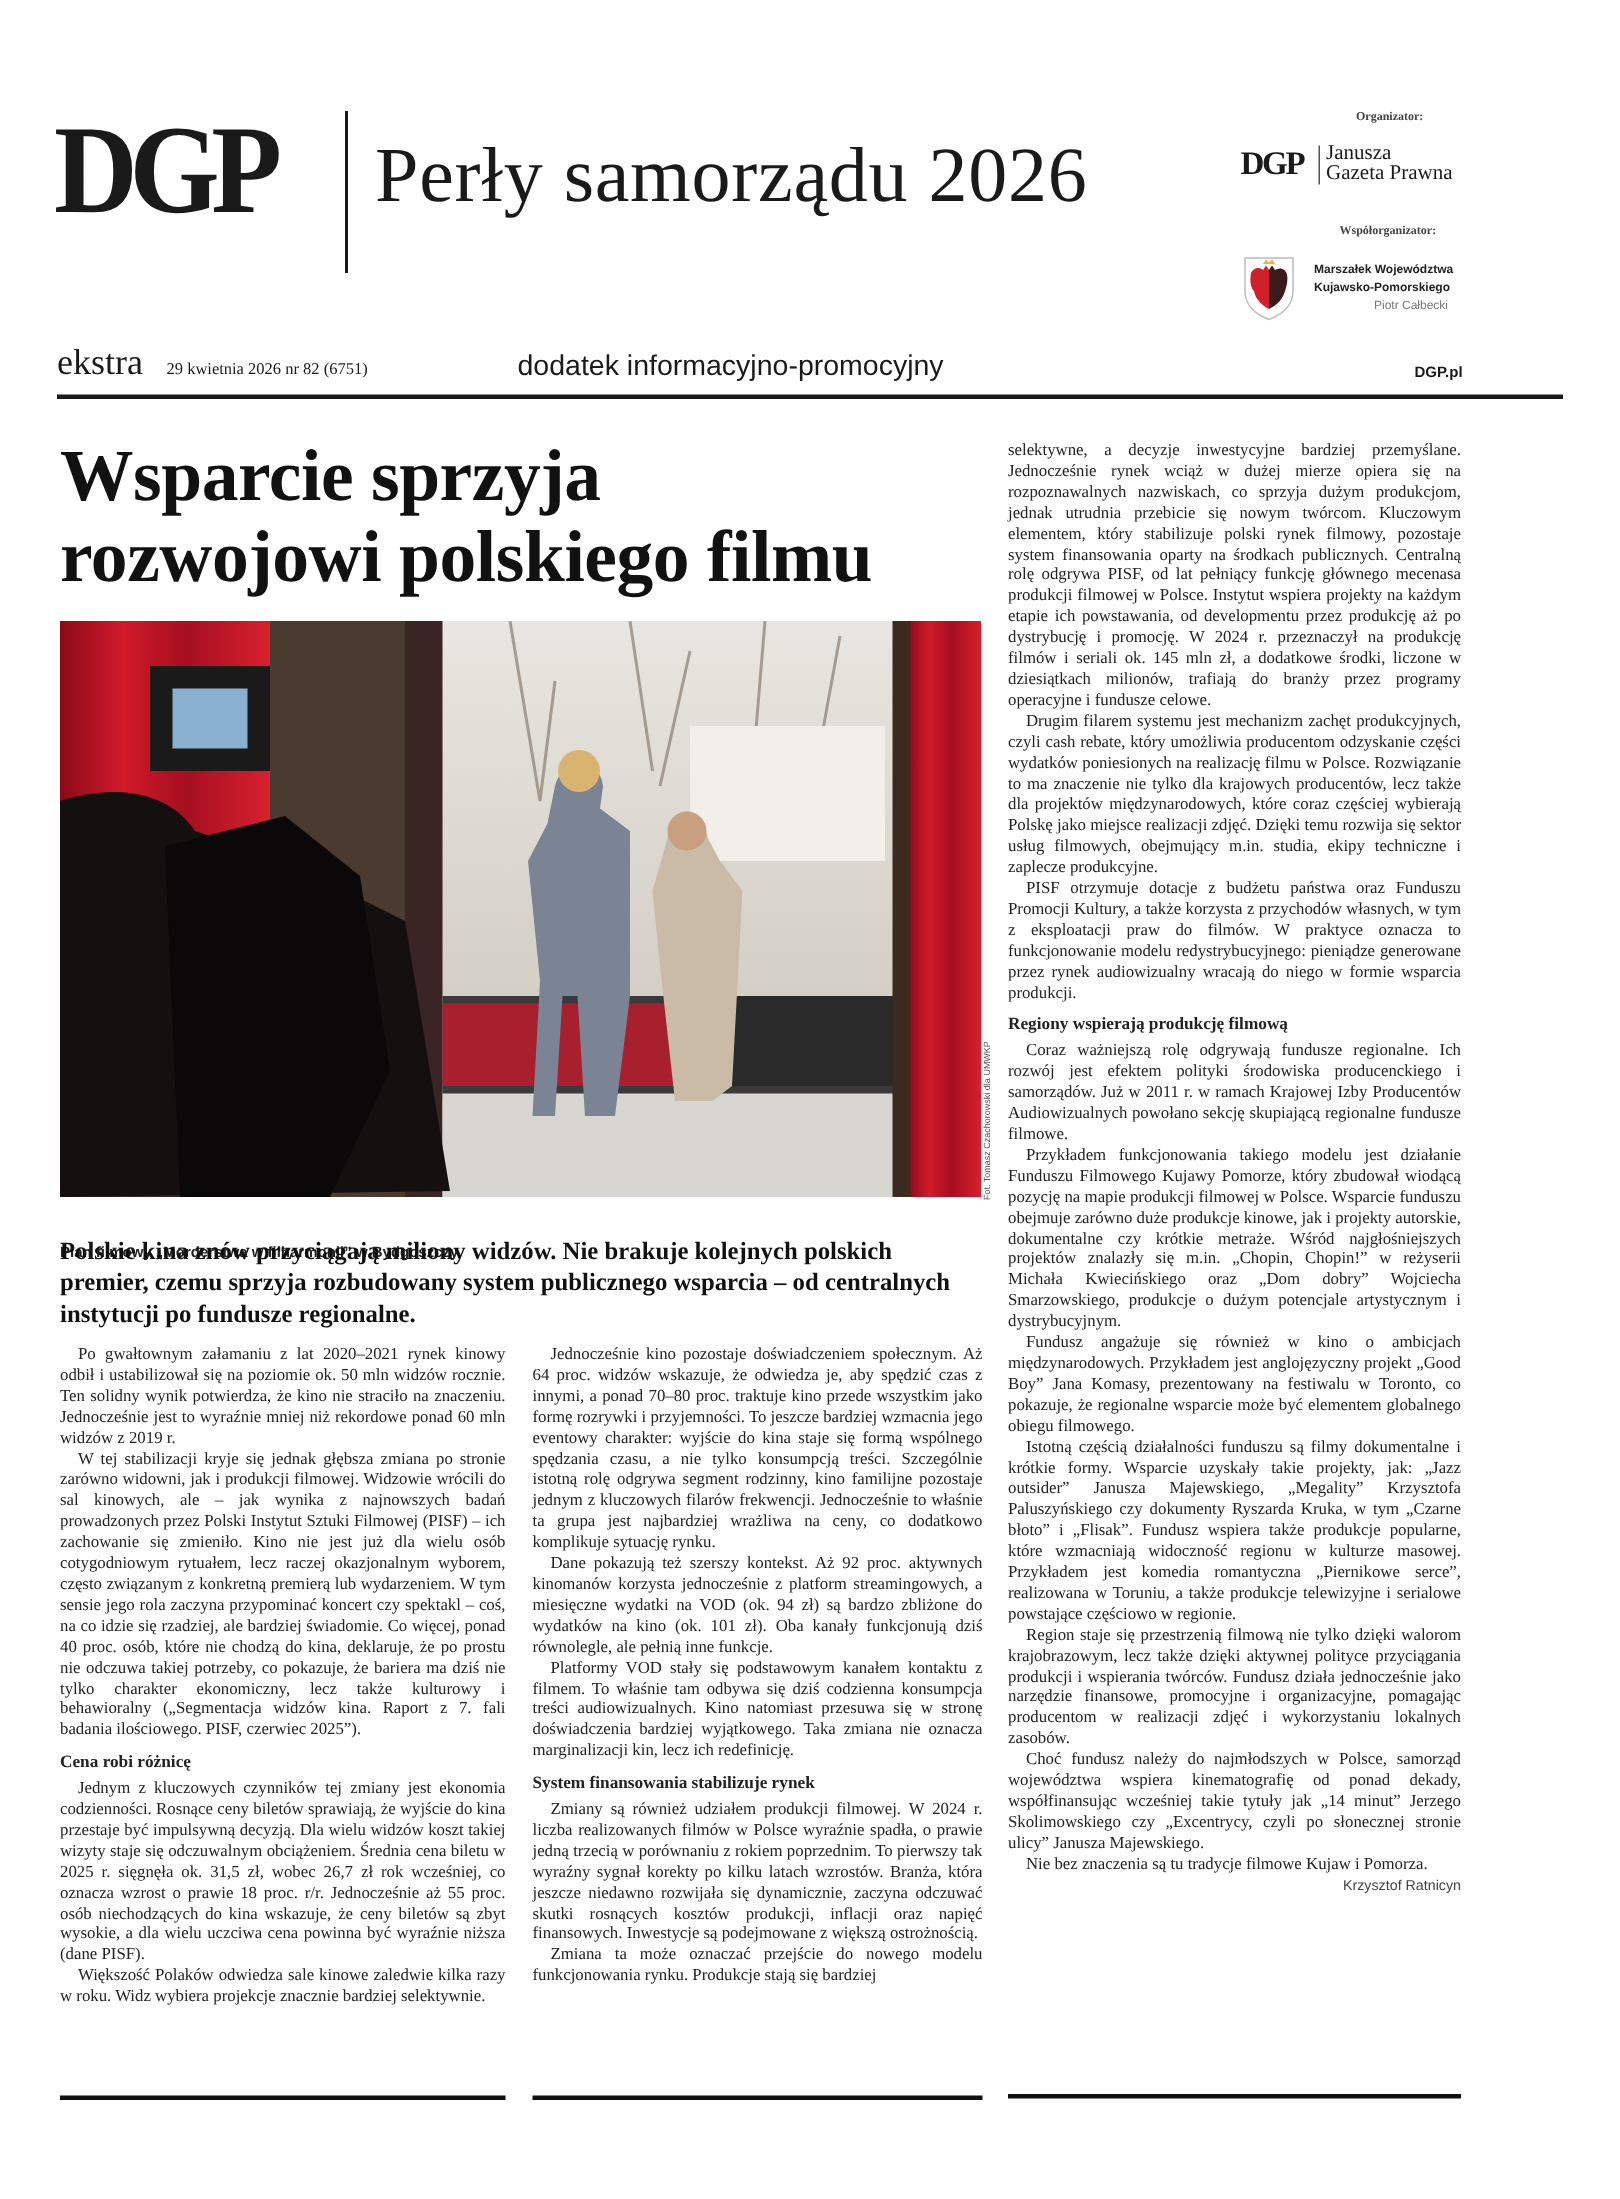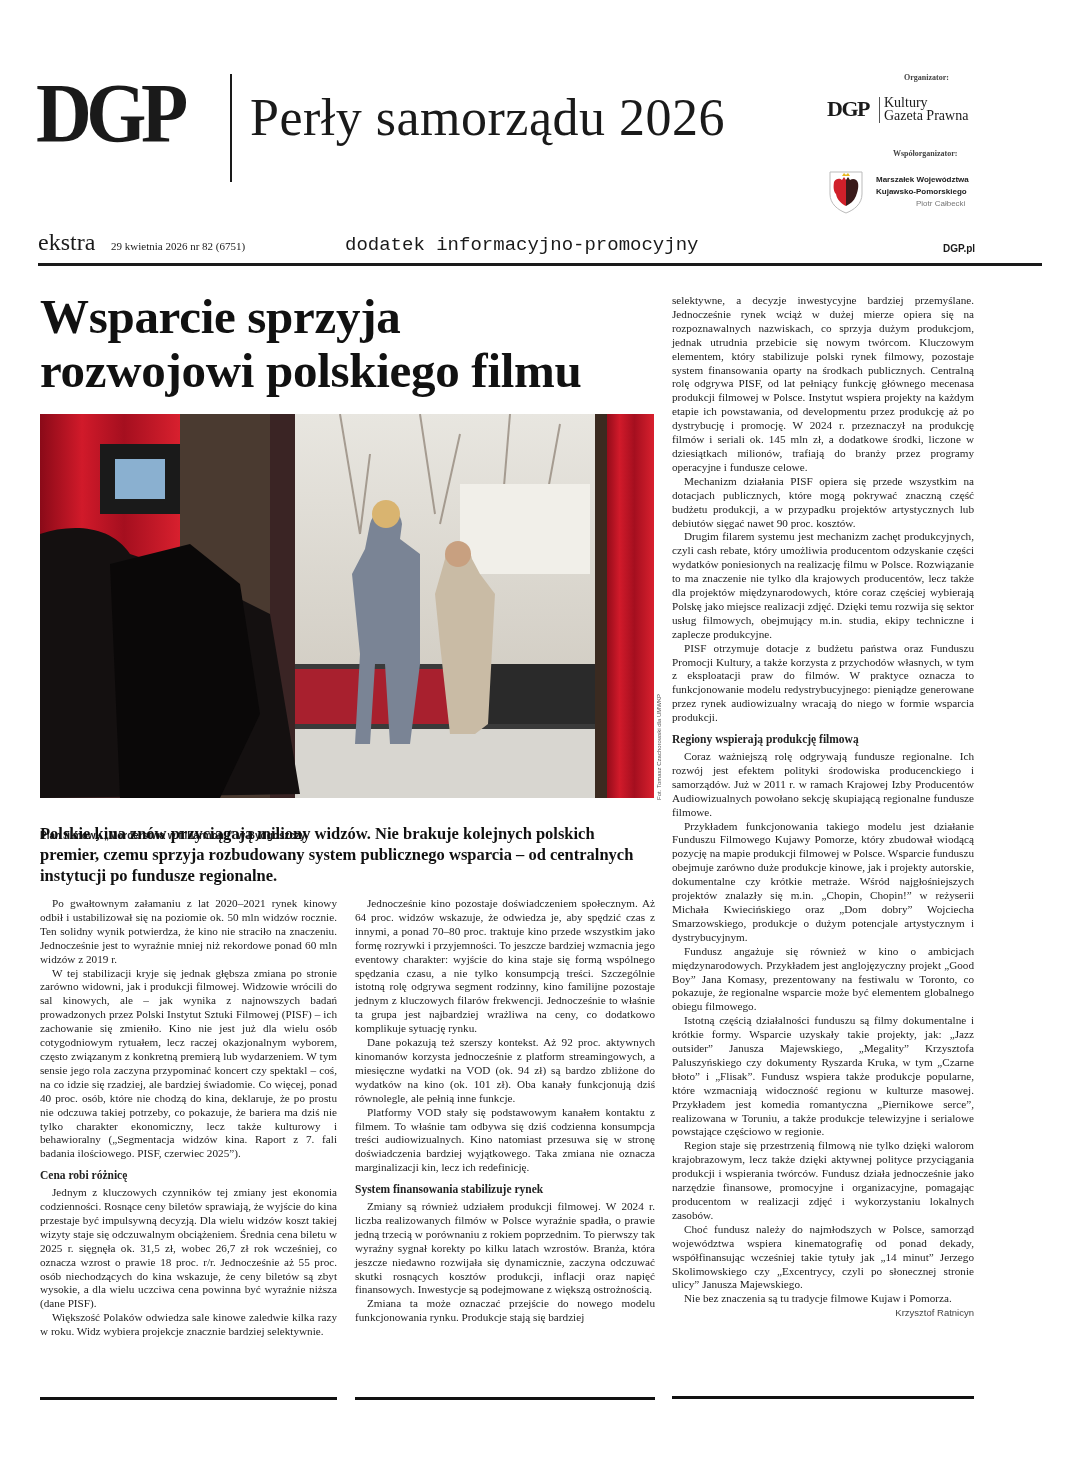--- a/index.html
+++ b/index.html
@@ -12,21 +12,21 @@
     .org-label { position: absolute; font-family: "Liberation Serif", serif; font-weight: 700; font-size: 8px; color: #444; margin-left: 28px; }
     .org-dgp { position: absolute; left: 827px; top: 96px; font-family: "Liberation Serif", serif; font-weight: 700; font-size: 22px; letter-spacing: -1.5px; }
     .org-dgp-rule { position: absolute; left: 879px; top: 97px; width: 1px; height: 26px; background: #555; }
     .org-dgp-name { position: absolute; left: 884px; top: 96px; font-family: "Liberation Serif", serif; font-size: 14px; line-height: 13px; }
     .coat { position: absolute; left: 828px; top: 170px; width: 36px; height: 44px; }
     .co-name { position: absolute; left: 876px; top: 174px; font-family: "Liberation Sans", sans-serif; font-size: 8px; line-height: 12px; font-weight: 700; color: #222; }
     .co-person { font-weight: 400; color: #777; display: block; padding-left: 40px; }
 
     .folio-ekstra { position: absolute; left: 38px; top: 230px; font-size: 24px; font-family: "Liberation Serif", serif; line-height: 1; }
     .folio-date { position: absolute; left: 111px; top: 240px; font-size: 11px; font-family: Liberation Serif, serif; text-align: center; }
-    .folio-dodatek { position: absolute; left: 345px; top: 234px; font-size: 19px; font-family: Liberation Mono, monospace; }
+    .folio-dodatek { position: absolute; left: 345px; top: 234px; font-size: 19px; font-family: Liberation Sans, sans-serif; }
     .folio-site { position: absolute; left: 943px; top: 243px; font-size: 10px; font-family: "Liberation Sans", sans-serif; font-weight: 700; }
     .folio-rule { position: absolute; left: 38px; top: 263px; width: 1004px; height: 3px; background: #1a1a1a; }
 
     .headline { position: absolute; left: 40px; top: 290px; width: 610px; font-family: "Liberation Serif", serif; font-size: 49px; line-height: 54px; color: #111; letter-spacing: -0.3px; }
 
     .photo { position: absolute; left: 40px; top: 414px; width: 614px; height: 384px; overflow: hidden; background: #2a1a1a; }
     .photo svg { width: 100%; height: 100%; display: block; }
     .photo-credit { position: absolute; left: 656px; top: 640px; width: 12px; height: 160px; writing-mode: vertical-rl; transform: rotate(180deg); font-family: "Liberation Sans", sans-serif; font-size: 6px; color: #555; text-align: left; }
     .caption { position: absolute; left: 40px; top: 830px; font-family: "Liberation Sans", sans-serif; font-weight: 700; font-size: 10px; color: #222; }
 
@@ -47,21 +47,21 @@
 <body>
 
 <div class="masthead-logo">DGP</div>
 <div class="masthead-rule"></div>
 <div class="masthead-title">Perły samorządu 2026</div>
 
 <div class="org-label" style="left:876px; top:73px;">Organizator:</div>
 <div class="org-dgp">DGP</div>
 <div class="org-dgp-rule"></div>
 <div class="org-dgp-name">
-  <span style="display:block">Kultury</span>
+  <span style="display:block">Janusza</span>
   <span style="display:block">Gazeta Prawna</span>
 </div>
 <div class="org-label" style="left:865px; top:149px;">Współorganizator:</div>
 <div class="coat">
   <svg viewBox="0 0 36 44" width="36" height="44">
     <path d="M2 2 H34 V24 C34 34 26 40 18 43 C10 40 2 34 2 24 Z" fill="#ffffff" stroke="#bbbbbb" stroke-width="1"></path>
     <path d="M6 12 C8 8 12 8 14 10 L16 7 L18 10 L18 36 C14 34 9 30 8 24 C6 22 5 18 6 12 Z" fill="#d0202a"></path>
     <path d="M18 10 L20 7 L22 10 C25 8 29 9 30 13 C31 18 29 23 28 26 C26 31 22 34 18 36 Z" fill="#3a1a1a"></path>
     <path d="M14 6 L16 3 L18 5 L20 3 L22 6 Z" fill="#e8b820"></path>
   </svg>
@@ -138,21 +138,20 @@
   <p>Jednocześnie kino pozostaje doświadczeniem społecznym. Aż 64 proc. widzów wskazuje, że odwiedza je, aby spędzić czas z innymi, a ponad 70–80 proc. traktuje kino przede wszystkim jako formę rozrywki i przyjemności. To jeszcze bardziej wzmacnia jego eventowy charakter: wyjście do kina staje się formą wspólnego spędzania czasu, a nie tylko konsumpcją treści. Szczególnie istotną rolę odgrywa segment rodzinny, kino familijne pozostaje jednym z kluczowych filarów frekwencji. Jednocześnie to właśnie ta grupa jest najbardziej wrażliwa na ceny, co dodatkowo komplikuje sytuację rynku.</p>
   <p>Dane pokazują też szerszy kontekst. Aż 92 proc. aktywnych kinomanów korzysta jednocześnie z platform streamingowych, a miesięczne wydatki na VOD (ok. 94 zł) są bardzo zbliżone do wydatków na kino (ok. 101 zł). Oba kanały funkcjonują dziś równolegle, ale pełnią inne funkcje.</p>
   <p>Platformy VOD stały się podstawowym kanałem kontaktu z filmem. To właśnie tam odbywa się dziś codzienna konsumpcja treści audiowizualnych. Kino natomiast przesuwa się w stronę doświadczenia bardziej wyjątkowego. Taka zmiana nie oznacza marginalizacji kin, lecz ich redefinicję.</p>
   <h3>System finansowania stabilizuje rynek</h3>
   <p>Zmiany są również udziałem produkcji filmowej. W 2024 r. liczba realizowanych filmów w Polsce wyraźnie spadła, o prawie jedną trzecią w porównaniu z rokiem poprzednim. To pierwszy tak wyraźny sygnał korekty po kilku latach wzrostów. Branża, która jeszcze niedawno rozwijała się dynamicznie, zaczyna odczuwać skutki rosnących kosztów produkcji, inflacji oraz napięć finansowych. Inwestycje są podejmowane z większą ostrożnością.</p>
   <p>Zmiana ta może oznaczać przejście do nowego modelu funkcjonowania rynku. Produkcje stają się bardziej</p>
 </div>
 
 <div class="col col3">
   <p class="noindent">selektywne, a decyzje inwestycyjne bardziej przemyślane. Jednocześnie rynek wciąż w dużej mierze opiera się na rozpoznawalnych nazwiskach, co sprzyja dużym produkcjom, jednak utrudnia przebicie się nowym twórcom. Kluczowym elementem, który stabilizuje polski rynek filmowy, pozostaje system finansowania oparty na środkach publicznych. Centralną rolę odgrywa PISF, od lat pełniący funkcję głównego mecenasa produkcji filmowej w Polsce. Instytut wspiera projekty na każdym etapie ich powstawania, od developmentu przez produkcję aż po dystrybucję i promocję. W 2024 r. przeznaczył na produkcję filmów i seriali ok. 145 mln zł, a dodatkowe środki, liczone w dziesiątkach milionów, trafiają do branży przez programy operacyjne i fundusze celowe.</p>
-  <p>Mechanizm działania PISF opiera się przede wszystkim na dotacjach publicznych, które mogą pokrywać znaczną część budżetu produkcji, a w przypadku projektów artystycznych lub debiutów sięgać nawet 90 proc. kosztów.</p>
   <p>Drugim filarem systemu jest mechanizm zachęt produkcyjnych, czyli cash rebate, który umożliwia producentom odzyskanie części wydatków poniesionych na realizację filmu w Polsce. Rozwiązanie to ma znaczenie nie tylko dla krajowych producentów, lecz także dla projektów międzynarodowych, które coraz częściej wybierają Polskę jako miejsce realizacji zdjęć. Dzięki temu rozwija się sektor usług filmowych, obejmujący m.in. studia, ekipy techniczne i zaplecze produkcyjne.</p>
   <p>PISF otrzymuje dotacje z budżetu państwa oraz Funduszu Promocji Kultury, a także korzysta z przychodów własnych, w tym z eksploatacji praw do filmów. W praktyce oznacza to funkcjonowanie modelu redystrybucyjnego: pieniądze generowane przez rynek audiowizualny wracają do niego w formie wsparcia produkcji.</p>
   <h3>Regiony wspierają produkcję filmową</h3>
   <p>Coraz ważniejszą rolę odgrywają fundusze regionalne. Ich rozwój jest efektem polityki środowiska producenckiego i samorządów. Już w 2011 r. w ramach Krajowej Izby Producentów Audiowizualnych powołano sekcję skupiającą regionalne fundusze filmowe.</p>
   <p>Przykładem funkcjonowania takiego modelu jest działanie Funduszu Filmowego Kujawy Pomorze, który zbudował wiodącą pozycję na mapie produkcji filmowej w Polsce. Wsparcie funduszu obejmuje zarówno duże produkcje kinowe, jak i projekty autorskie, dokumentalne czy krótkie metraże. Wśród najgłośniejszych projektów znalazły się m.in. „Chopin, Chopin!” w reżyserii Michała Kwiecińskiego oraz „Dom dobry” Wojciecha Smarzowskiego, produkcje o dużym potencjale artystycznym i dystrybucyjnym.</p>
   <p>Fundusz angażuje się również w kino o ambicjach międzynarodowych. Przykładem jest anglojęzyczny projekt „Good Boy” Jana Komasy, prezentowany na festiwalu w Toronto, co pokazuje, że regionalne wsparcie może być elementem globalnego obiegu filmowego.</p>
   <p>Istotną częścią działalności funduszu są filmy dokumentalne i krótkie formy. Wsparcie uzyskały takie projekty, jak: „Jazz outsider” Janusza Majewskiego, „Megality” Krzysztofa Paluszyńskiego czy dokumenty Ryszarda Kruka, w tym „Czarne błoto” i „Flisak”. Fundusz wspiera także produkcje popularne, które wzmacniają widoczność regionu w kulturze masowej. Przykładem jest komedia romantyczna „Piernikowe serce”, realizowana w Toruniu, a także produkcje telewizyjne i serialowe powstające częściowo w regionie.</p>
   <p>Region staje się przestrzenią filmową nie tylko dzięki walorom krajobrazowym, lecz także dzięki aktywnej polityce przyciągania produkcji i wspierania twórców. Fundusz działa jednocześnie jako narzędzie finansowe, promocyjne i organizacyjne, pomagając producentom w realizacji zdjęć i wykorzystaniu lokalnych zasobów.</p>
   <p>Choć fundusz należy do najmłodszych w Polsce, samorząd województwa wspiera kinematografię od ponad dekady, współfinansując wcześniej takie tytuły jak „14 minut” Jerzego Skolimowskiego czy „Excentrycy, czyli po słonecznej stronie ulicy” Janusza Majewskiego.</p>
   <p><span>Nie bez znaczenia są tu tradycje filmowe Kujaw i Pomorza.</span><span class="byline">Krzysztof Ratnicyn</span></p>

